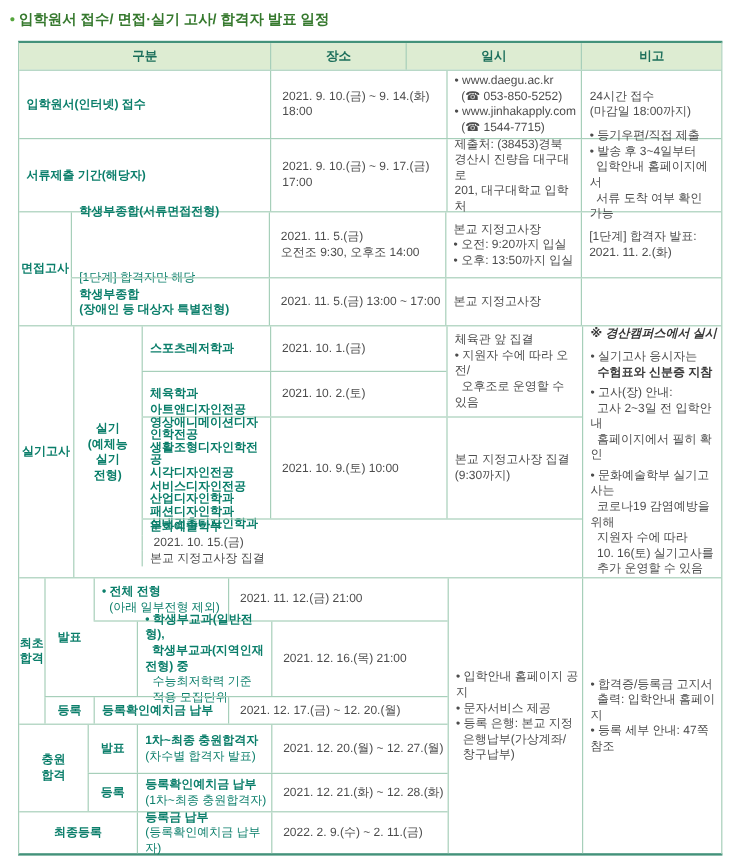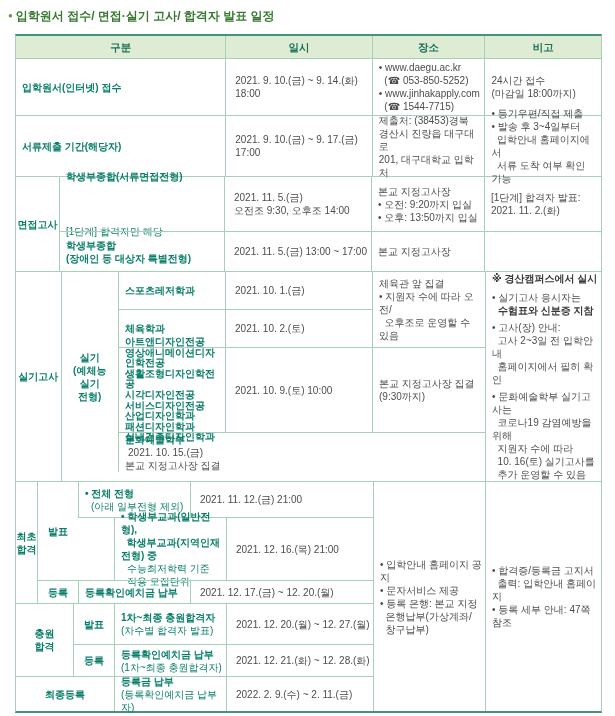--- a/index.html
+++ b/index.html
@@ -63,38 +63,38 @@
   .teal-b{color:var(--teal);font-weight:bold;}
   .teal{color:var(--teal);}
   .gray-b{color:var(--gray-b);font-weight:bold;}
   .ctr{align-items:center;text-align:center;}
   .pl5{padding-left:6px;padding-right:2px;}
   .pl8{padding-left:9px;padding-right:2px;}
   .pl6{padding-left:6px;padding-right:3px;}
   .pre{white-space:pre-wrap;}
   .lh-tight{line-height:10.6px;}
   .mt4{margin-top:4px;}
-  .mb2{margin-bottom:2px;}
+  .mb2{margin-bottom:2px;font-style:italic;}
   .ind6{padding-left:6px;}
 </style>
 </head>
 <body>
 
 <div class="page">
 
   <div class="title">
     <span class="dot">●</span><span>입학원서 접수/ 면접·실기 고사/ 합격자 발표 일정</span>
   </div>
 
   <div class="tbl">
 
     <div class="row thead h-header">
       <div class="cell w-gubun hc">구분</div>
+      <div class="cell w-place hc bl">장소</div>
       <div class="cell w-ilsi hc bl">일시</div>
-      <div class="cell w-place hc bl">장소</div>
       <div class="cell w-note hc bl">비고</div>
     </div>
 
     <div class="row bt h-apply">
       <div class="cell w-gubun pl5">
         <div class="teal-b">입학원서(인터넷) 접수</div>
       </div>
       <div class="cell w-ilsi bl pl8">2021. 9. 10.(금) ~ 9. 14.(화) 18:00</div>
       <div class="cell w-place bl pl6 pre">• www.daegu.ac.kr
   (☎ 053-850-5252)

